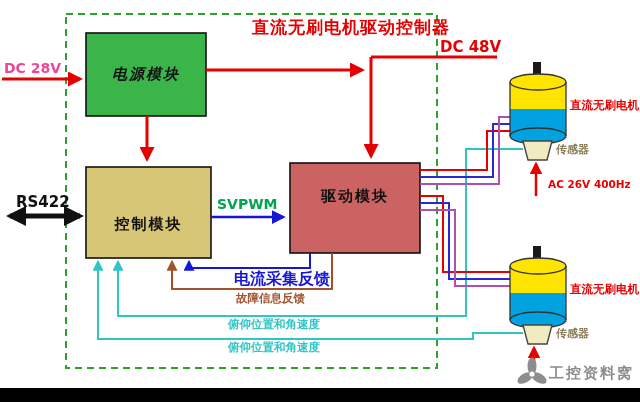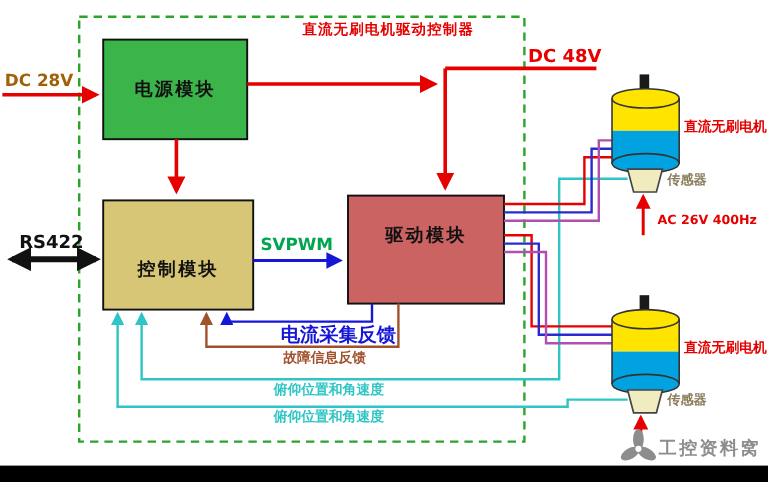--- a/index.html
+++ b/index.html
@@ -99,26 +99,26 @@
     </g>
 
     <g fill="#8d8d8d">
       <ellipse cx="532" cy="366" rx="4.5" ry="8.5"></ellipse>
       <ellipse cx="532" cy="366" rx="4.5" ry="8.5" transform="rotate(120 532 374)"></ellipse>
       <ellipse cx="532" cy="366" rx="4.5" ry="8.5" transform="rotate(240 532 374)"></ellipse>
       <circle cx="532" cy="374" r="2.6" fill="#ffffff"></circle>
     </g>
   </svg>
 
-  <div class="module-label" style="left:86px;top:33px;width:120px;height:83px;">电源模块</div>
+  <div class="module-label" style="left:86px;top:33px;width:120px;height:83px;font-style:italic;">电源模块</div>
   <div class="module-label" style="left:86px;top:167px;width:125px;height:115px;">控制模块</div>
   <div class="module-label" style="left:290px;top:163px;width:130px;height:67px;">驱动模块</div>
 
-  <div class="lbl" style="left:252px;top:18px;color:#e60000;font-size:12px;letter-spacing:1px;text-align:center;">直流无刷电机驱动控制器</div>
-  <div class="lbl" style="left:4px;top:60px;color:#a16207;font-size:14px;">DC 28V</div>
+  <div class="lbl" style="left:252px;top:18px;color:#e60000;font-size:17px;letter-spacing:1px;text-align:center;">直流无刷电机驱动控制器</div>
+  <div class="lbl" style="left:4px;top:60px;color:#ec4899;font-size:14px;">DC 28V</div>
   <div class="lbl" style="left:440px;top:39px;color:#e60000;font-size:15px;">DC 48V</div>
   <div class="lbl" style="left:16px;top:194px;color:#111;font-size:15px;">RS422</div>
   <div class="lbl" style="left:217px;top:196px;color:#00a550;font-size:14px;">SVPWM</div>
   <div class="lbl" style="left:234px;top:270px;color:#1616d6;font-size:16px;">电流采集反馈</div>
   <div class="lbl" style="left:236px;top:292px;color:#a0522d;font-size:11.5px;">故障信息反馈</div>
   <div class="lbl" style="left:228px;top:318px;color:#2fc5c5;font-size:11.5px;">俯仰位置和角速度</div>
   <div class="lbl" style="left:228px;top:341px;color:#2fc5c5;font-size:11.5px;">俯仰位置和角速度</div>
   <div class="lbl" style="left:548px;top:178px;color:#e60000;font-size:10.5px;">AC 26V 400Hz</div>
   <div class="lbl" style="left:570px;top:99px;color:#e60000;font-size:11.5px;">直流无刷电机</div>
   <div class="lbl" style="left:556px;top:144px;color:#8b7d5b;font-size:11px;">传感器</div>

